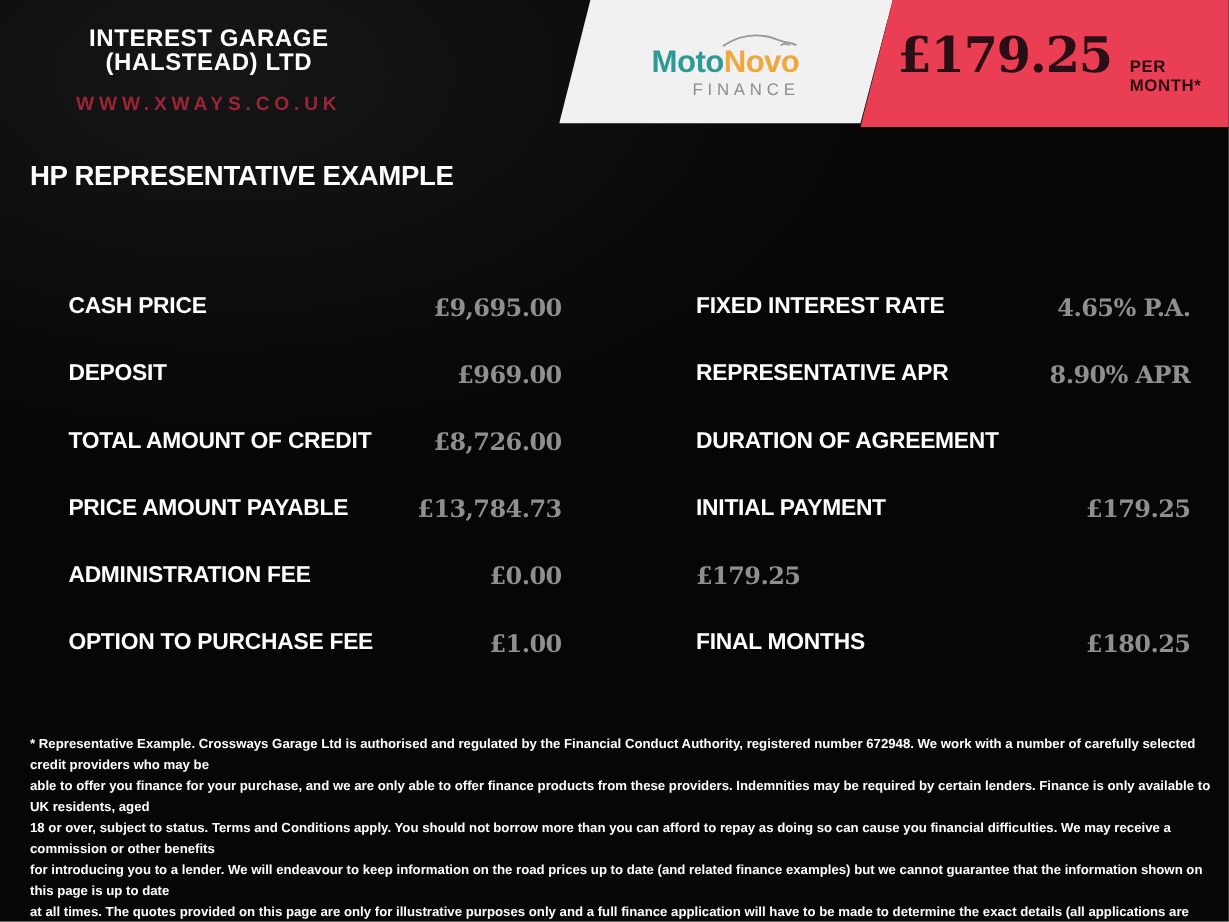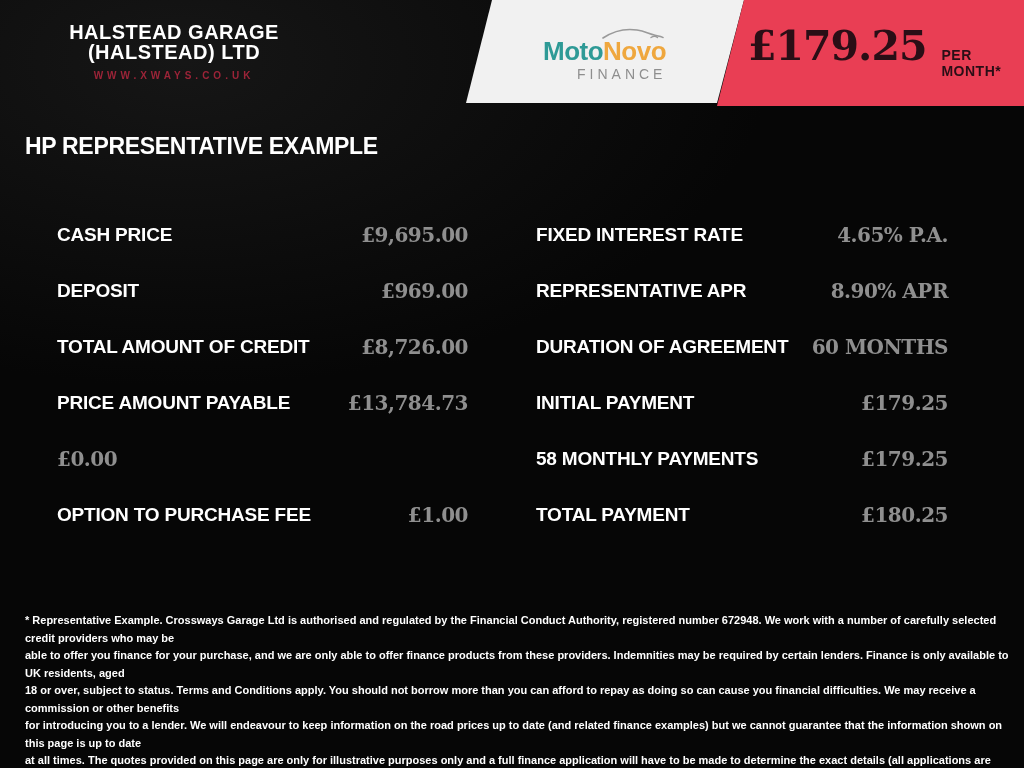--- a/index.html
+++ b/index.html
@@ -28,21 +28,21 @@
   }
   .banner-red{
     position:absolute;inset:0;background:var(--accent-red);
     clip-path:polygon(744px 0, 1024px 0, 1024px 106px, 717px 106px);
   }
   .dealer{
     position:absolute;left:40px;top:22px;width:268px;text-align:center;
     color:#fff;font-weight:bold;line-height:20px;font-size:20px;letter-spacing:.5px;
   }
   .dealer .url{
-    margin-top:4px;font-size:10px;letter-spacing:4px;color:var(--url-red);
+    margin-top:16px;font-size:16px;letter-spacing:4px;color:var(--url-red);
     font-weight:bold;cursor:pointer;
   }
   
   .mn-logo{position:absolute;left:543px;top:27px;width:124px;height:50px;}
   .mn-car{position:absolute;left:58px;top:0;width:64px;height:14px;}
   .mn-word{
     position:absolute;left:0;top:9px;font-size:26px;font-weight:bold;
     letter-spacing:-0.5px;white-space:nowrap;
   }
   .mn-moto{color:var(--teal);}
@@ -60,21 +60,21 @@
     font-family:"DejaVu Serif", serif;font-weight:bold;font-size:41px;
     letter-spacing:-1px;line-height:92px;
   }
   .price-suffix{font-size:14px;font-weight:bold;letter-spacing:.5px;}
   
   .page-title{
     position:absolute;left:25px;top:133px;color:#fff;font-weight:bold;
     font-size:23px;letter-spacing:-0.3px;
   }
   
-  .fin-table{position:absolute;left:57px;top:207px;display:flex;gap:68px;}
+  .fin-table{position:absolute;left:57px;top:228px;display:flex;gap:112px;}
   .fin-col{display:flex;flex-direction:column;}
   .fin-col.left{width:411px;}
   .fin-col.right{width:412px;}
   .fin-row{height:56px;display:flex;align-items:center;justify-content:space-between;}
   .fin-label{color:#fff;font-weight:bold;font-size:19px;letter-spacing:-0.2px;white-space:nowrap;}
   .fin-value{
     color:var(--value-gray);font-family:"DejaVu Serif", serif;font-weight:bold;
     font-size:20px;letter-spacing:-0.5px;white-space:nowrap;text-align:left;
   }
   
@@ -84,21 +84,21 @@
   }
 </style>
 </head>
 <body>
 
 <div class="banner">
   <div class="banner-white"></div>
   <div class="banner-red"></div>
 
   <div class="dealer">
-    <div>HALSTEAD GARAGE</div>
+    <div>INTEREST GARAGE</div>
     <div>(HALSTEAD) LTD</div>
     <div class="url">WWW.XWAYS.CO.UK</div>
   </div>
 
   <div class="mn-logo">
     <svg class="mn-car" viewBox="0 0 64 14" fill="none">
       <path d="M2 11 C14 3, 26 1.5, 36 3 C44 4.2, 48 7, 54 8.2 C58 9, 61 9.6, 62 10.5" stroke="#9a9a9a" stroke-width="1.6" stroke-linecap="round"></path>
       <path d="M50 10.5 C52 9.2, 55 9.2, 56.5 10.6" stroke="#9a9a9a" stroke-width="1.4" stroke-linecap="round"></path>
     </svg>
     <div class="mn-word">
@@ -127,51 +127,50 @@
     </div>
     <div class="fin-row">
       <span class="fin-label">TOTAL AMOUNT OF CREDIT</span>
       <span class="fin-value">£8,726.00</span>
     </div>
     <div class="fin-row">
       <span class="fin-label">PRICE AMOUNT PAYABLE</span>
       <span class="fin-value">£13,784.73</span>
     </div>
     <div class="fin-row">
+      <span class="fin-label">ADMINISTRATION FEE</span>
       <span class="fin-value">£0.00</span>
     </div>
     <div class="fin-row">
       <span class="fin-label">OPTION TO PURCHASE FEE</span>
       <span class="fin-value">£1.00</span>
     </div>
   </div>
 
   <div class="fin-col right">
     <div class="fin-row">
       <span class="fin-label">FIXED INTEREST RATE</span>
       <span class="fin-value">4.65% P.A.</span>
     </div>
     <div class="fin-row">
       <span class="fin-label">REPRESENTATIVE APR</span>
       <span class="fin-value">8.90% APR</span>
     </div>
     <div class="fin-row">
       <span class="fin-label">DURATION OF AGREEMENT</span>
-      <span class="fin-value">60 MONTHS</span>
     </div>
     <div class="fin-row">
       <span class="fin-label">INITIAL PAYMENT</span>
       <span class="fin-value">£179.25</span>
     </div>
     <div class="fin-row">
-      <span class="fin-label">58 MONTHLY PAYMENTS</span>
       <span class="fin-value">£179.25</span>
     </div>
     <div class="fin-row">
-      <span class="fin-label">TOTAL PAYMENT</span>
+      <span class="fin-label">FINAL MONTHS</span>
       <span class="fin-value">£180.25</span>
     </div>
   </div>
 </div>
 
 <div class="legal">
   <div>* Representative Example. Crossways Garage Ltd is authorised and regulated by the Financial Conduct Authority, registered number 672948. We work with a number of carefully selected credit providers who may be</div>
   <div>able to offer you finance for your purchase, and we are only able to offer finance products from these providers. Indemnities may be required by certain lenders. Finance is only available to UK residents, aged</div>
   <div>18 or over, subject to status. Terms and Conditions apply. You should not borrow more than you can afford to repay as doing so can cause you financial difficulties. We may receive a commission or other benefits</div>
   <div>for introducing you to a lender. We will endeavour to keep information on the road prices up to date (and related finance examples) but we cannot guarantee that the information shown on this page is up to date</div>

